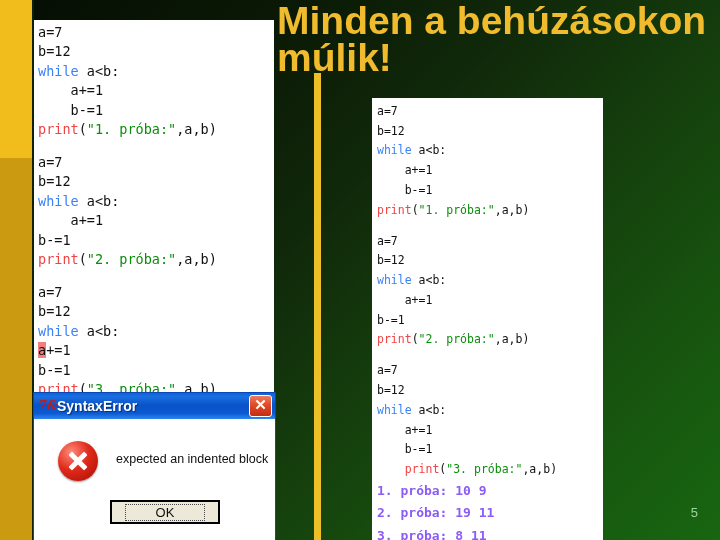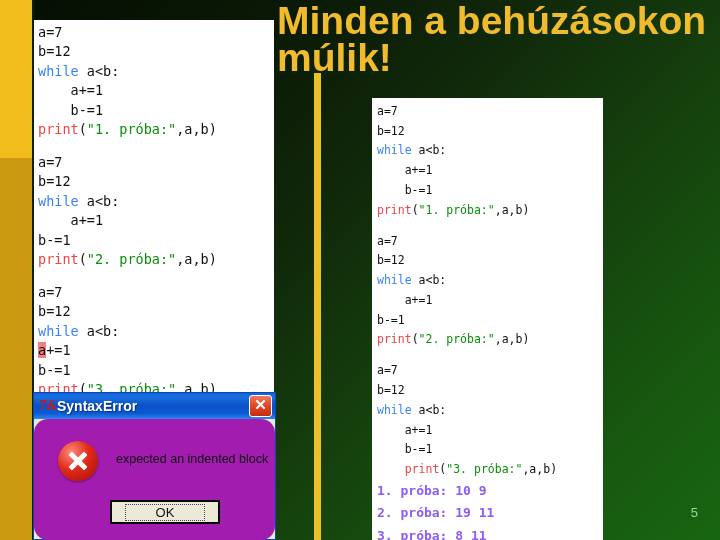--- a/index.html
+++ b/index.html
@@ -71,21 +71,21 @@
     color:#ffffff;font-size:14px;font-weight:bold;
     font-family:Liberation Sans, sans-serif;text-shadow:1px 1px 1px rgba(0,0,0,.45);
   }
   .dlg-close{
     position:absolute;right:3px;top:2px;width:21px;height:20px;
     background:linear-gradient(180deg,#f07a62 0%,#e04a26 45%,#c32c10 100%);
     border:1px solid #ffffff;border-radius:3px;
     color:#fff;font-size:15px;font-weight:bold;line-height:18px;text-align:center;
     font-family:"Liberation Sans", sans-serif;cursor:pointer;
   }
-  .dlg-body{position:relative;height:121px;background:#a21caf;border-radius:14px;}
+  .dlg-body{position:relative;height:121px;background:#ffffff;}
   .err-circle{
     position:absolute;left:24px;top:22px;width:40px;height:40px;border-radius:50%;
     background:radial-gradient(circle at 33% 28%,#ff8a7a 0%,#e02a1a 45%,#a60d06 100%);
     box-shadow:0 1px 2px rgba(0,0,0,.4);
   }
   .err-circle:before,.err-circle:after{
     content:"";position:absolute;left:50%;top:50%;width:22px;height:5px;
     background:#fff;border-radius:1px;
   }
   .err-circle:before{transform:translate(-50%,-50%) rotate(45deg);}

